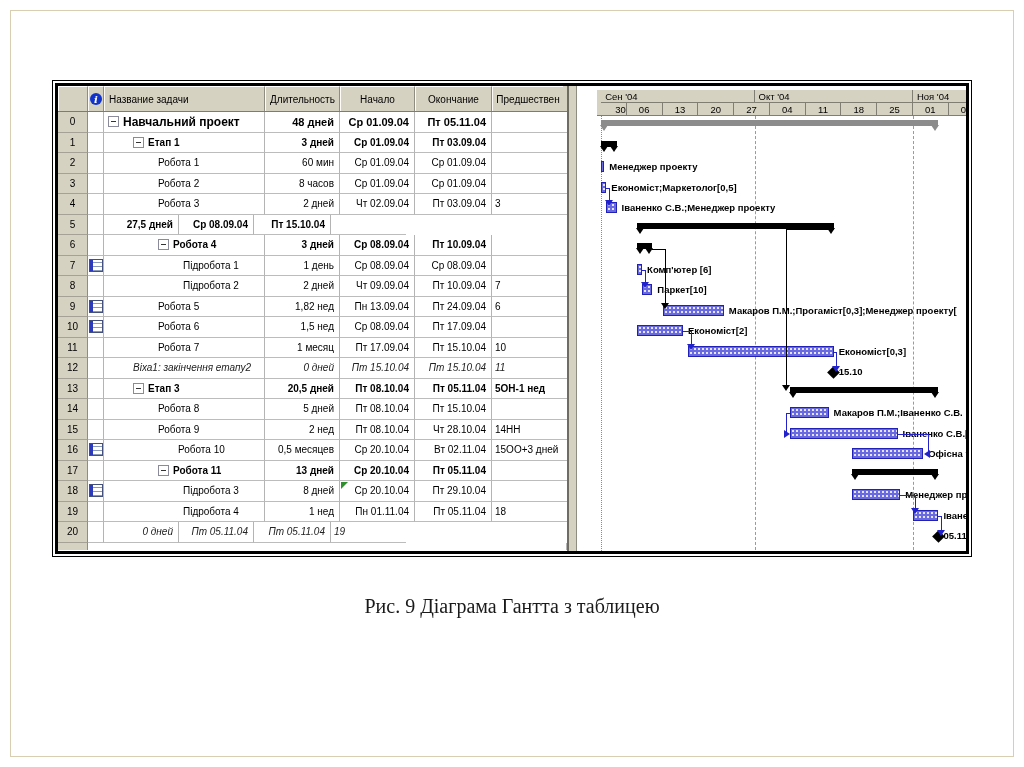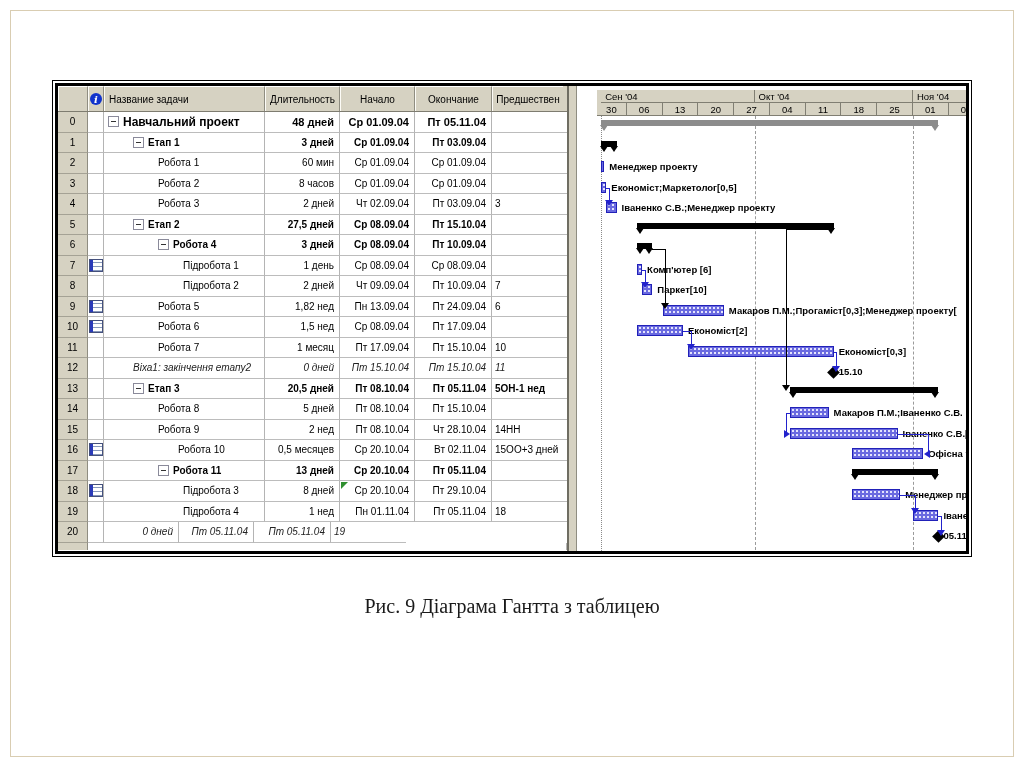--- a/index.html
+++ b/index.html
@@ -185,26 +185,20 @@
                 <span>Чт 02.09.04</span>
               </div>
               <div class="tcell right " style="width: 77px;">
                 <span>Пт 03.09.04</span>
               </div>
               <div class="tcell leftpad " style="width: 75px; border-right: none;">3</div>
             </div>
             <div class="trow">
               <div class="tcell numcell" style="width: 30px;">5</div>
               <div class="tcell" style="width: 16px; justify-content: center;"></div>
-              <div class="tcell" style="width: 161px; padding-left: 29px;">
-                <div class="expbox">
-                  <i></i>
-                </div>
-                <span class="b ">Етап 2</span>
-              </div>
               <div class="tcell right b " style="width: 75px;">
                 <span>27,5 дней</span>
               </div>
               <div class="tcell right b " style="width: 75px;">
                 <span>Ср 08.09.04</span>
               </div>
               <div class="tcell right b " style="width: 77px;">
                 <span>Пт 15.10.04</span>
               </div>
               <div class="tcell leftpad b " style="width: 75px; border-right: none;"></div>
@@ -490,21 +484,21 @@
 
       <div class="splitter"></div>
 
       <div class="chartpane">
         <div class="tier" id="months">
             <div class="tiercell mlabel" style="left: 4.22px; width: 153.3px;">Сен '04</div>
             <div class="tiercell mlabel" style="left: 157.52px; width: 158.41px;">Окт '04</div>
             <div class="tiercell mlabel" style="left: 315.93px; width: 74.095px;">Ноя '04</div>
           </div>
         <div class="tier" id="weeks" style="top: 0px; position: relative;">
-            <div class="tiercell wlabel" style="left: 0px; width: 29.77px;">30</div>
+            <div class="tiercell wlabel" style="left: 0px; width: 29.77px; text-align: right;">30</div>
             <div class="tiercell wlabel" style="left: 29.77px; width: 35.77px;">06</div>
             <div class="tiercell wlabel" style="left: 65.54px; width: 35.77px;">13</div>
             <div class="tiercell wlabel" style="left: 101.31px; width: 35.77px;">20</div>
             <div class="tiercell wlabel" style="left: 137.08px; width: 35.77px;">27</div>
             <div class="tiercell wlabel" style="left: 172.85px; width: 35.77px;">04</div>
             <div class="tiercell wlabel" style="left: 208.62px; width: 35.77px;">11</div>
             <div class="tiercell wlabel" style="left: 244.39px; width: 35.77px;">18</div>
             <div class="tiercell wlabel" style="left: 280.16px; width: 35.77px;">25</div>
             <div class="tiercell wlabel" style="left: 315.93px; width: 35.77px;">01</div>
             <div class="tiercell wlabel" style="left: 351.7px; width: 35.77px;">08</div>

